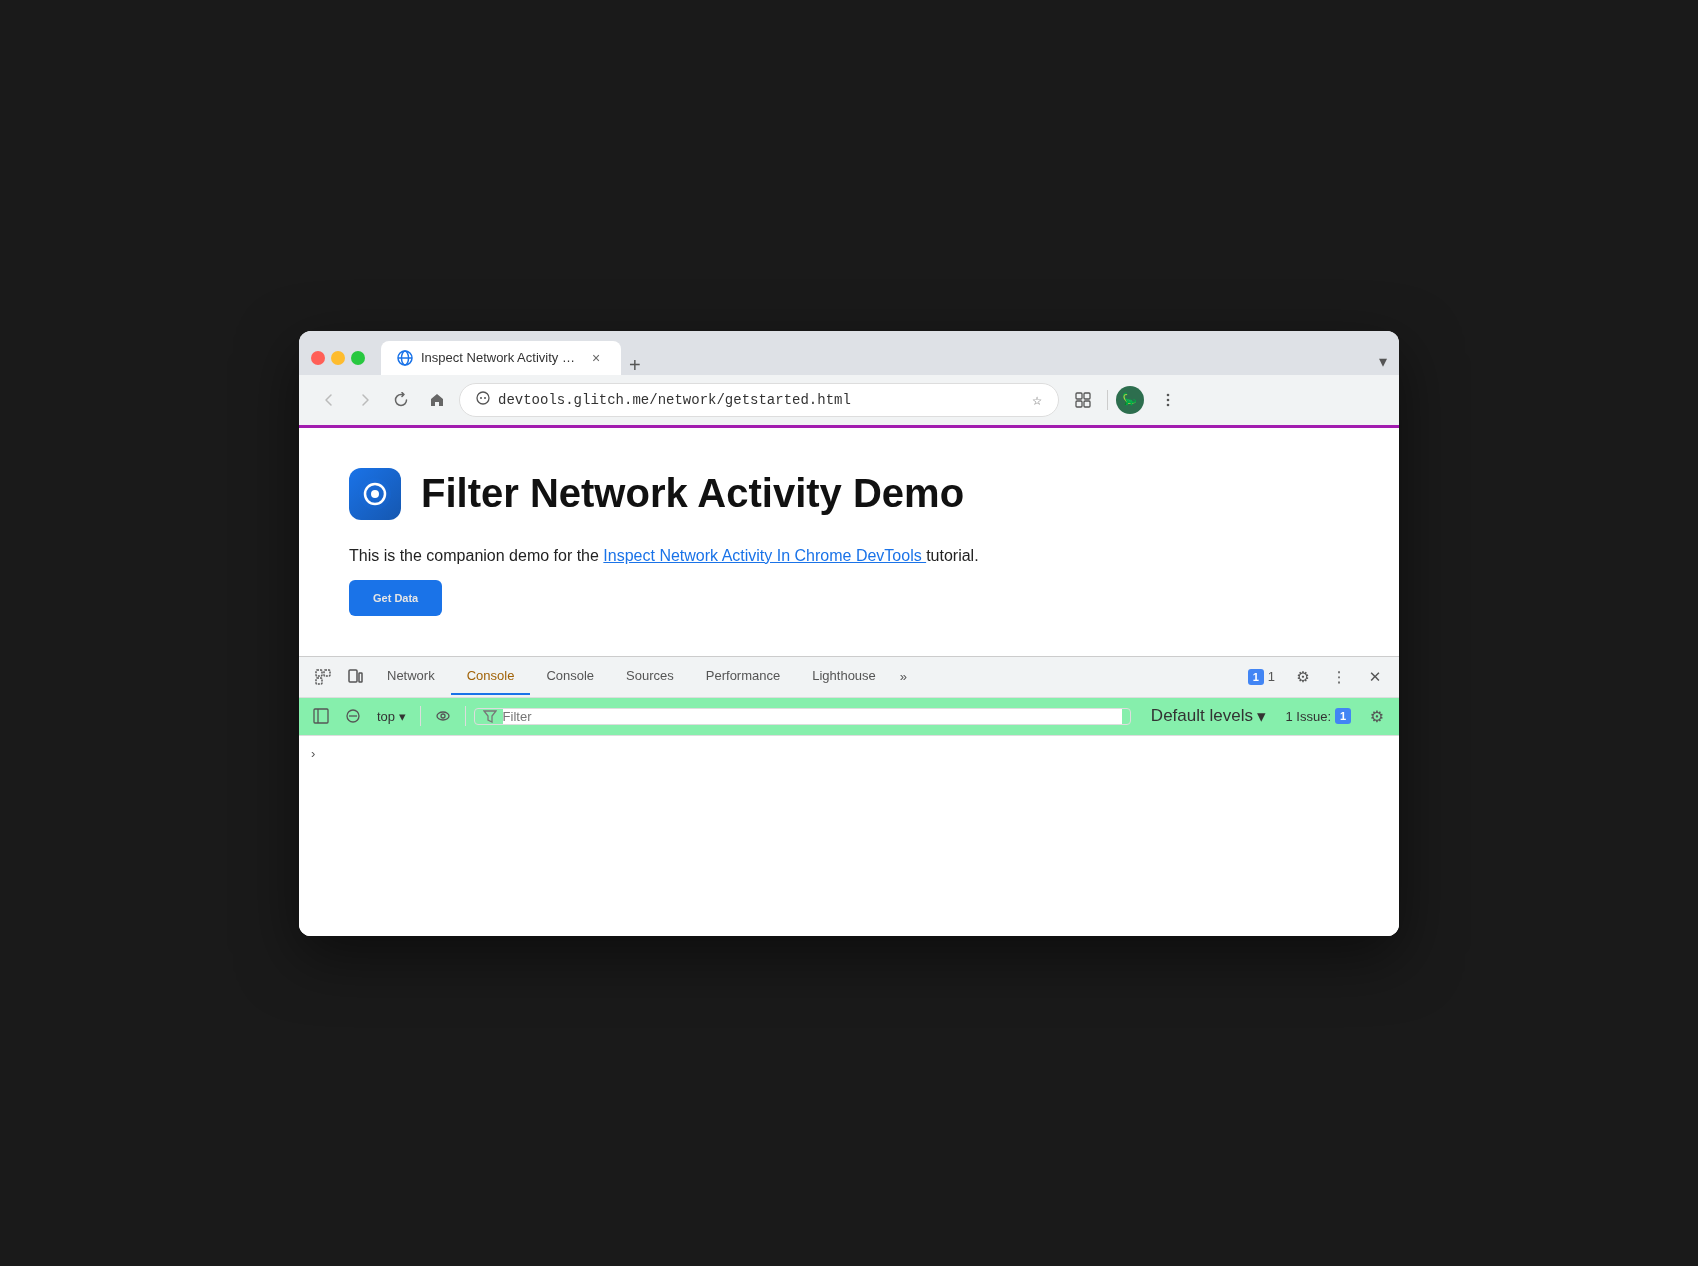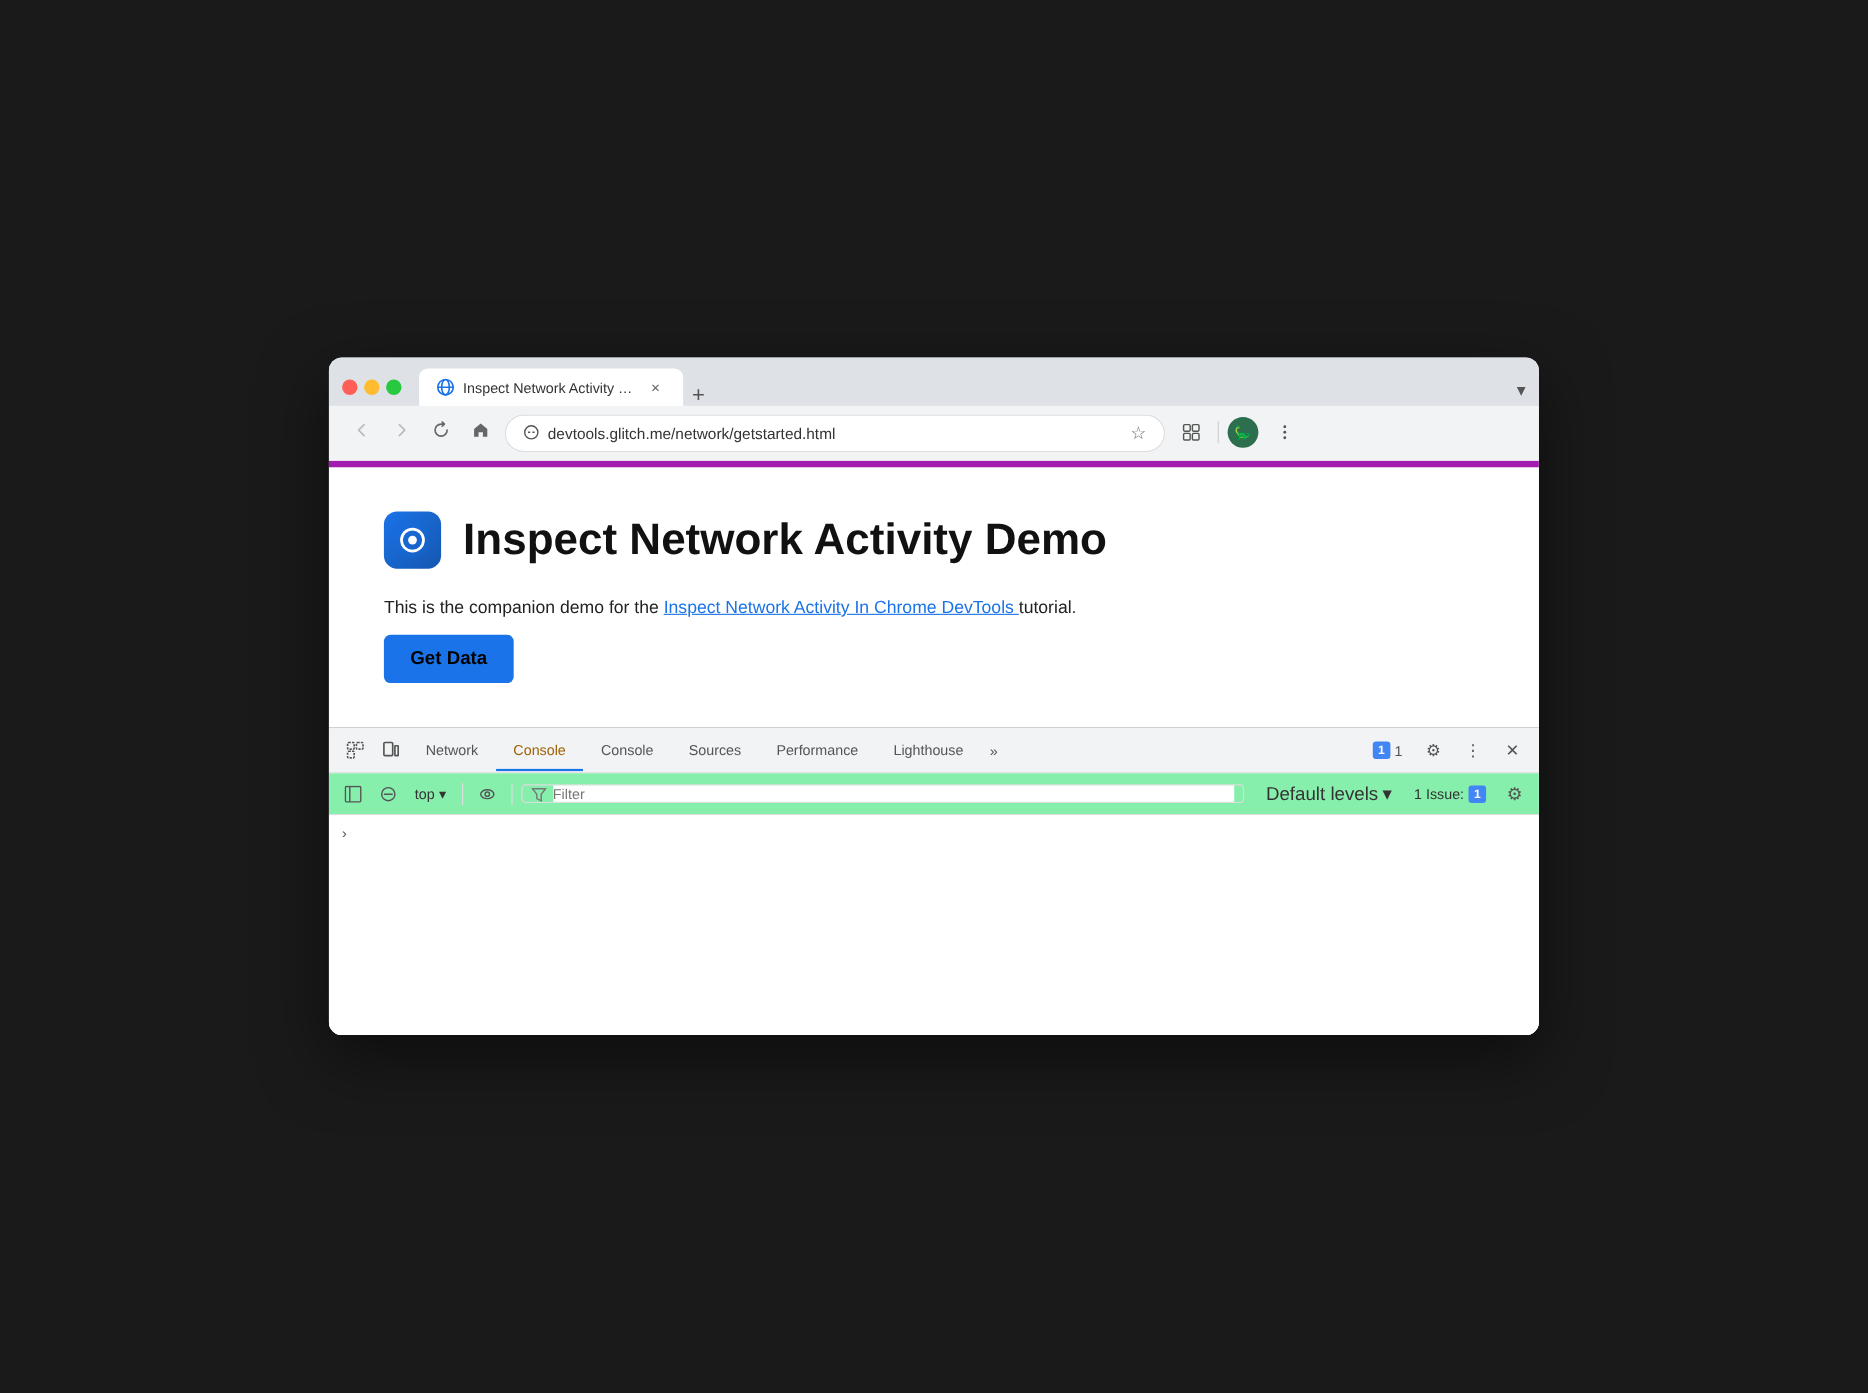--- a/index.html
+++ b/index.html
@@ -97,23 +97,24 @@
       border: none;
       font-size: 16px;
       color: #555;
       cursor: pointer;
     }
     
     .address-bar {
       background: #f1f3f4;
       padding: 8px 16px;
       display: flex;
-      align-items: flex-start;
+      align-items: center;
       gap: 8px;
-      border-bottom: 6px solid #a21caf;
+      border-bottom: 3px solid #a21caf;
+      font-family: Liberation Mono, monospace;
     }
     .nav-btn {
       background: none;
       border: none;
       color: #666;
       font-size: 16px;
       cursor: pointer;
       width: 28px;
       height: 28px;
       display: flex;
@@ -211,25 +212,25 @@
       color: #222;
       margin-bottom: 12px;
       line-height: 1.5;
     }
     .page-description a {
       color: #1a73e8;
       text-decoration: underline;
     }
     .get-data-btn {
       background: #1a73e8;
-      color: #000000;
+      color: #e5e5e5;
       border: none;
       border-radius: 6px;
       padding: 12px 24px;
-      font-size: 17px;
+      font-size: 11px;
       font-weight: 600;
       cursor: pointer;
     }
     
     .devtools {
       background: #f8f9fa;
       border-top: 1px solid #ccc;
     }
     .devtools-toolbar {
       background: #f1f3f4;
@@ -500,21 +501,21 @@
 
   <div class="page-content">
     <div class="page-header">
       <div class="chrome-logo">
         <svg viewBox="0 0 36 36" fill="none">
           <circle cx="18" cy="18" r="16" fill="#1a73e8" opacity="0.15"></circle>
           <circle cx="18" cy="18" r="10" stroke="white" stroke-width="2.5" fill="none"></circle>
           <circle cx="18" cy="18" r="4" fill="white"></circle>
         </svg>
       </div>
-      <h1 class="page-title">Inspect Network Activity Demo</h1>
+      <h1 class="page-title">Filter Network Activity Demo</h1>
     </div>
     <p class="page-description">
       <span>This is the companion demo for the </span><a href="#">Inspect Network Activity In Chrome DevTools </a><span>tutorial.</span>
     </p>
     <button class="get-data-btn">Get Data</button>
   </div>
 
   <div class="devtools">
 
     <div class="devtools-toolbar">

